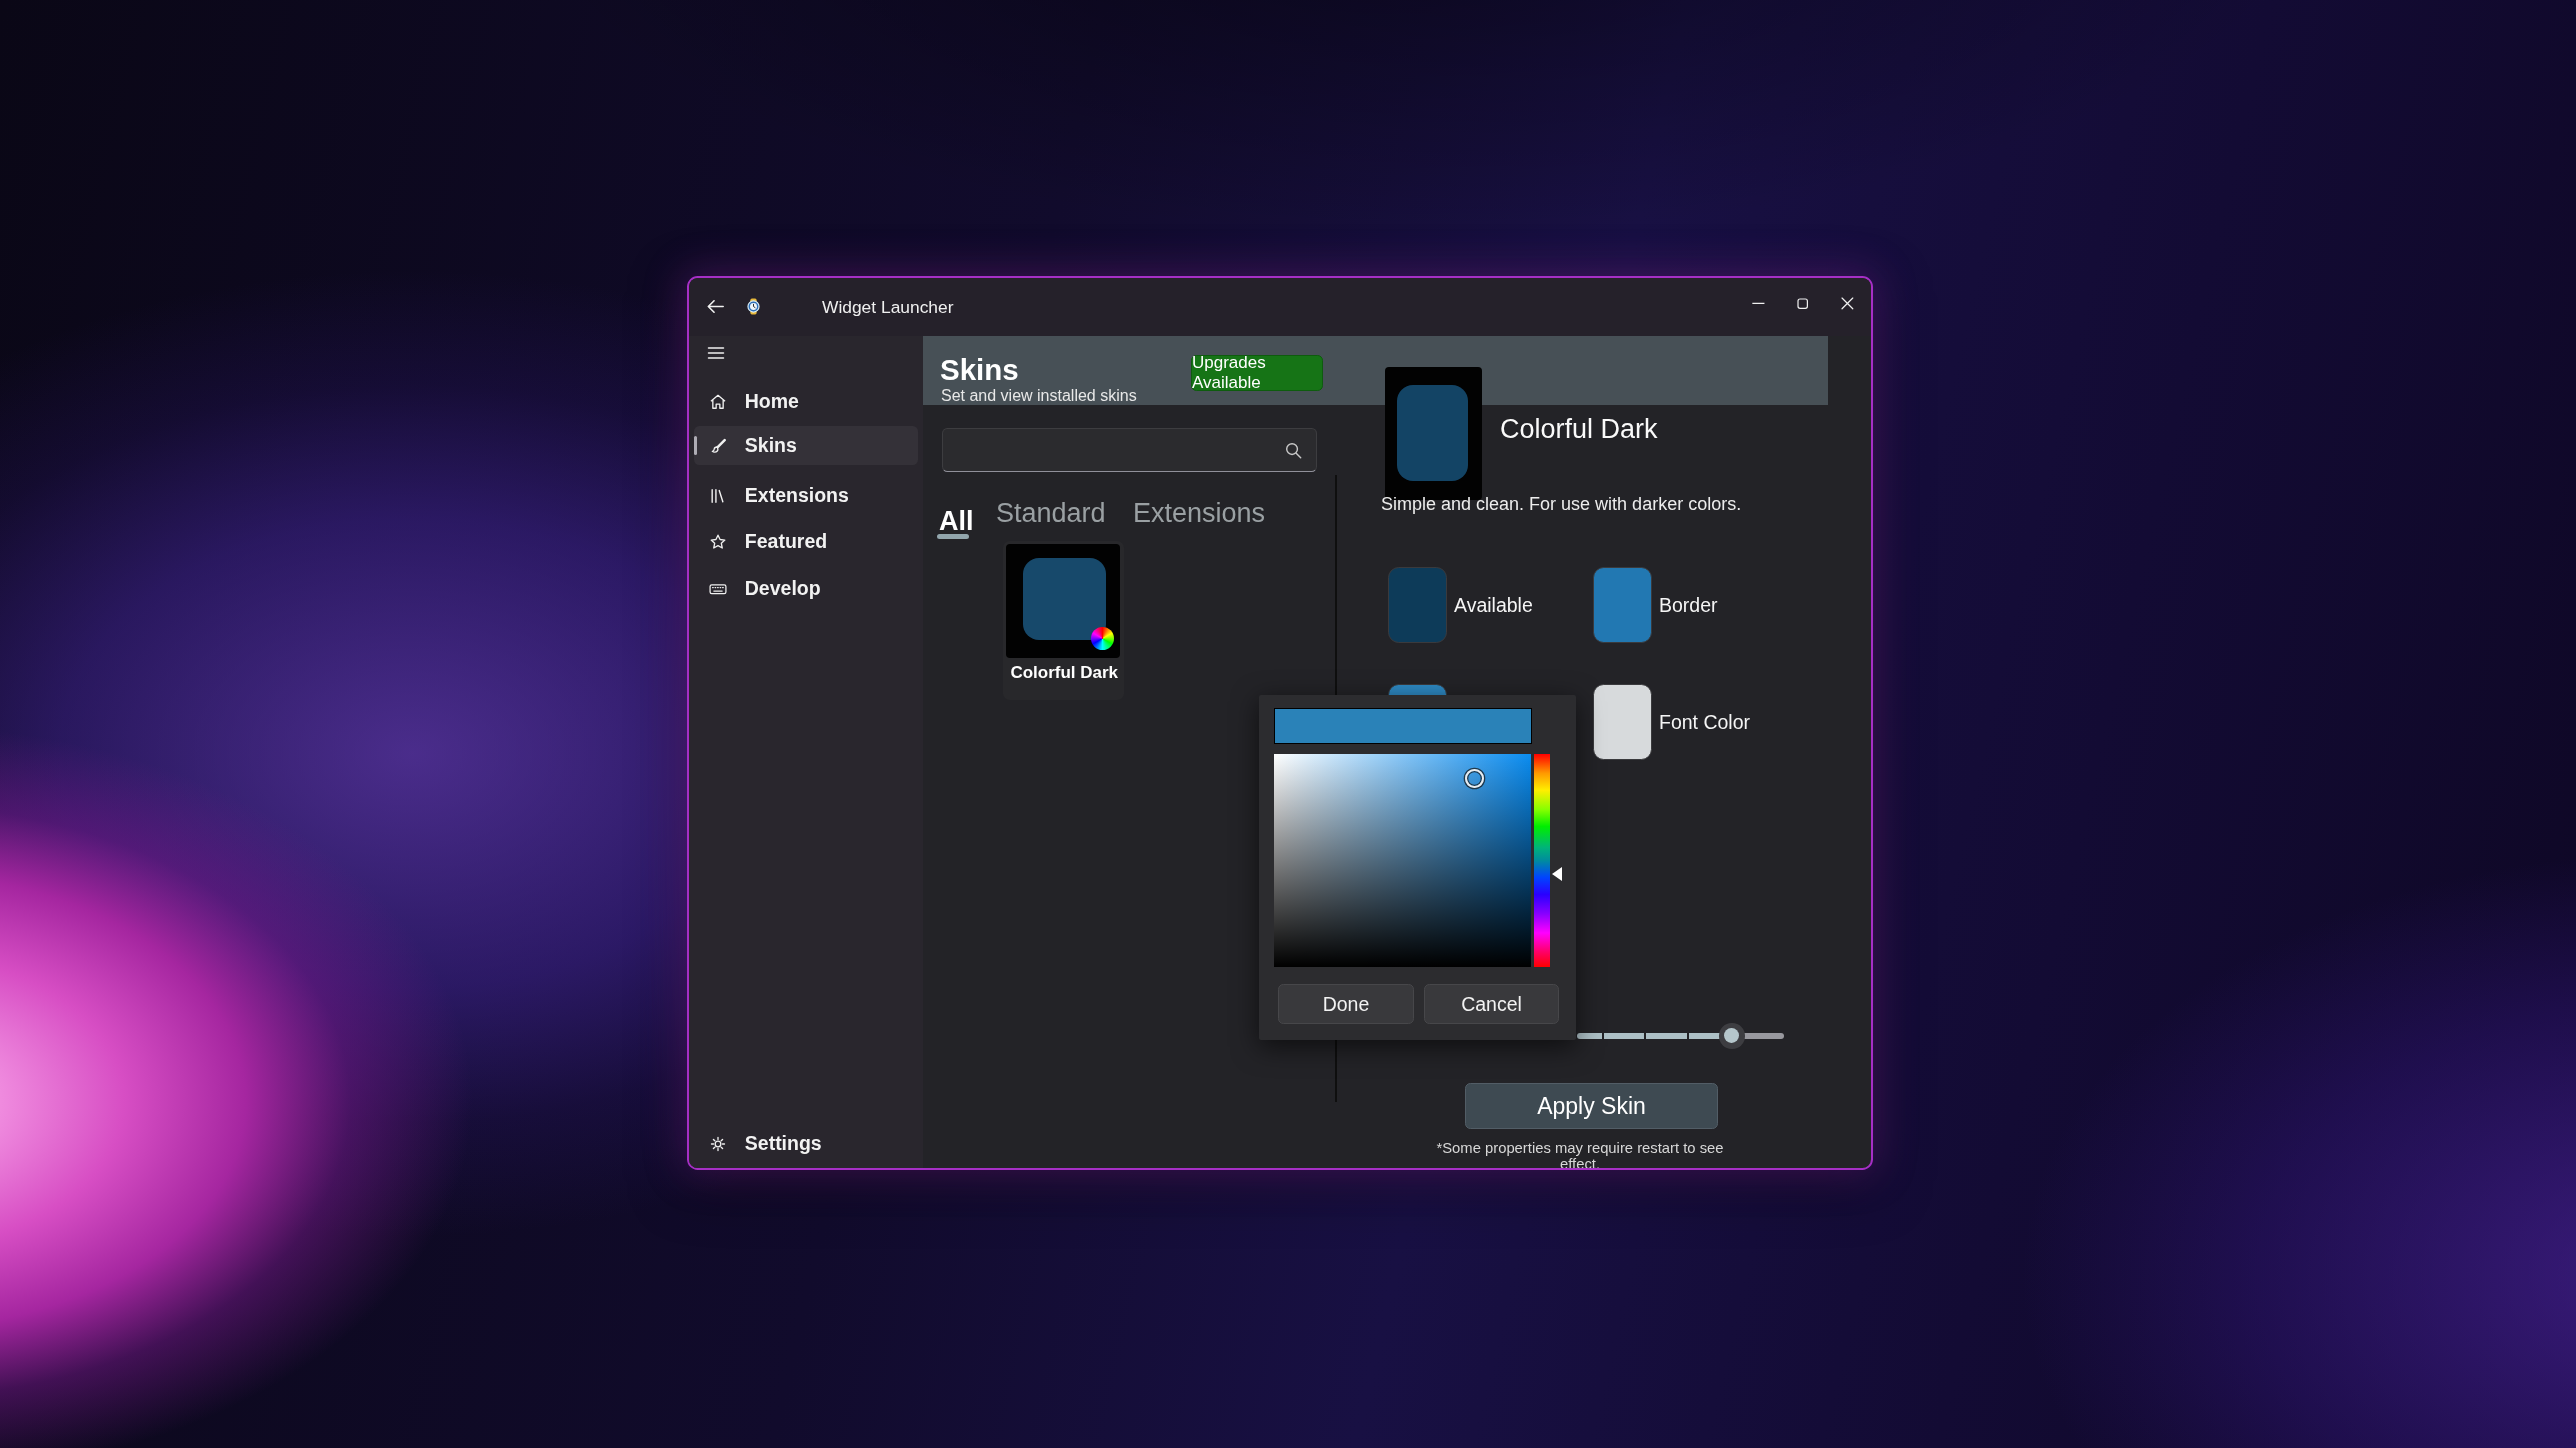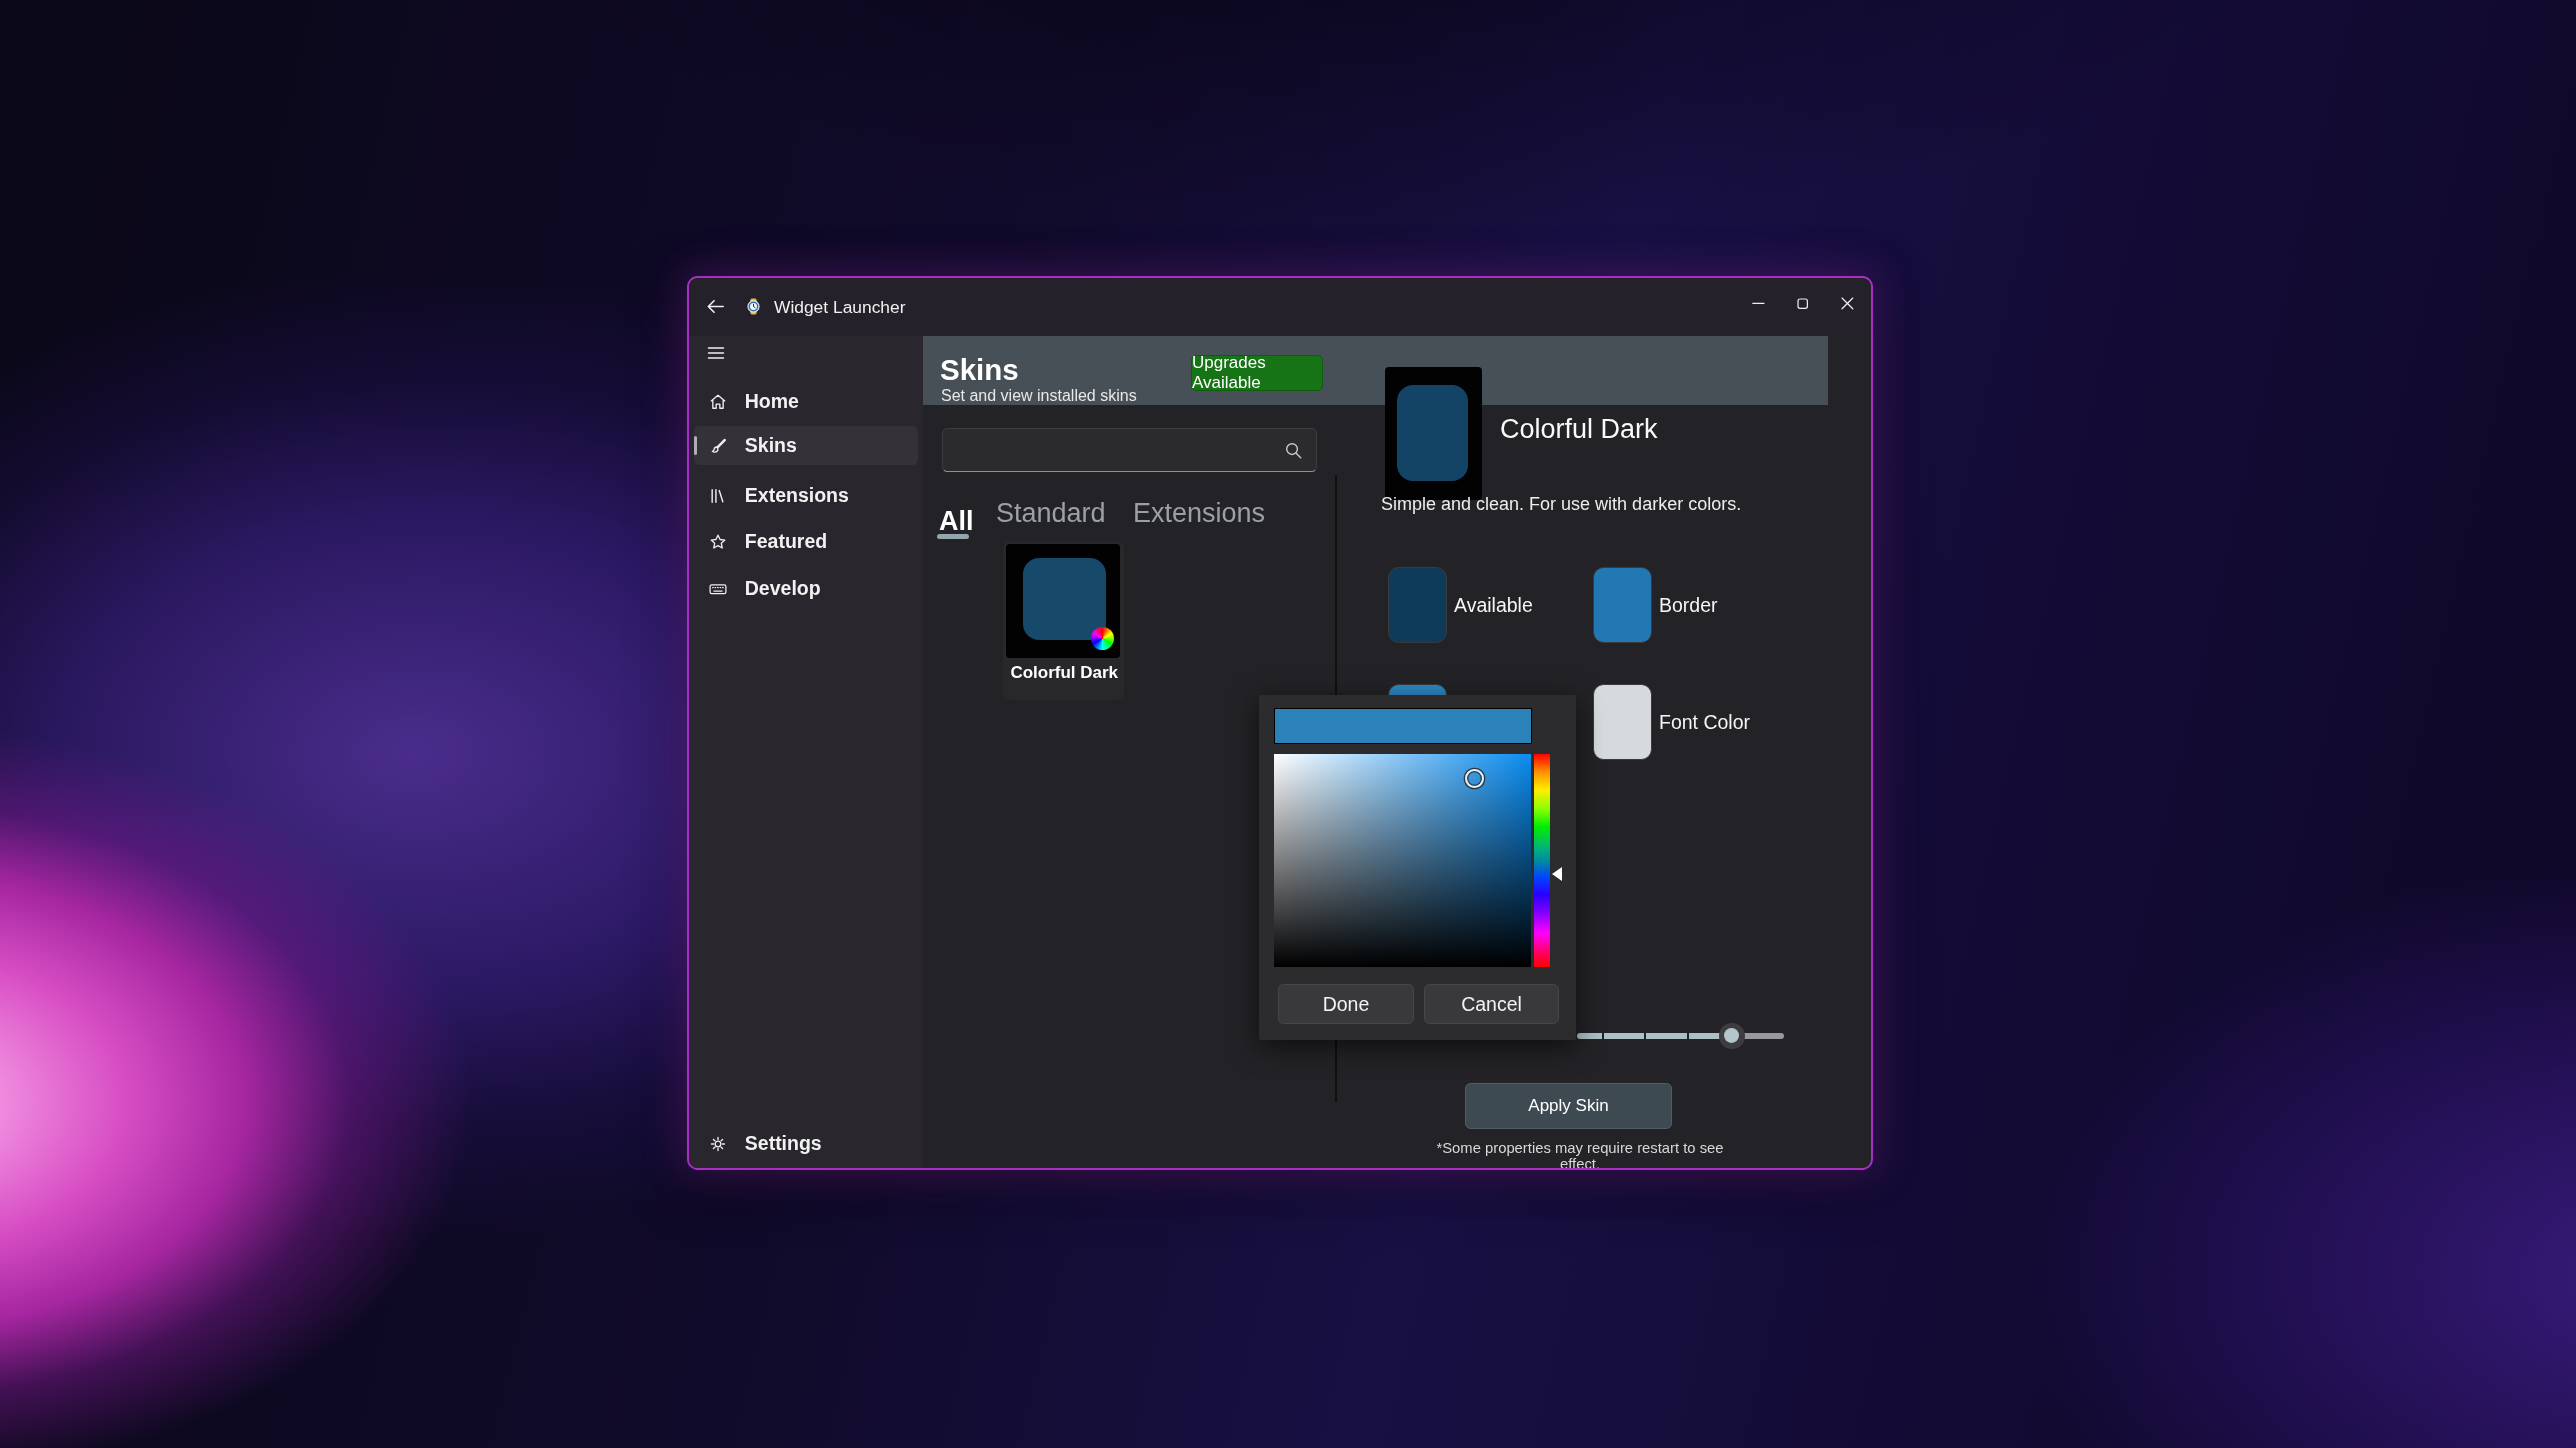--- a/index.html
+++ b/index.html
@@ -14,21 +14,21 @@
       linear-gradient(103deg, #0a0716 0%, #110b2c 38%, #181043 58%, #130b34 78%, #0e0724 100%);
   }
   .abs{position:absolute;}
   #app-window{
     position:absolute;left:687px;top:276px;width:1186px;height:894px;
     background:#232327;border:2px solid #a62fc6;border-radius:10.7px;box-sizing:border-box;
     box-shadow:0 0 40px 4px rgba(168,45,198,0.30), 0 13.4px 54px rgba(0,0,0,0.55);
     overflow:hidden;color:#f2f2f2;
   }
   .titlebar{position:absolute;left:0;top:0;width:1186px;height:58px;background:#25212a;}
-  .tb-text{font-size:17.4px;color:#f0f0f0;}
+  .tb-text{font-size:17.4px;color:#f0f0f0;margin-left:48px;}
   .icon-btn{display:flex;align-items:center;justify-content:center;cursor:default;}
   .winctl{position:absolute;top:9.4px;width:35px;height:32px;display:flex;align-items:center;justify-content:center;}
   .sidebar{position:absolute;left:0;top:58px;width:234px;height:836px;background:#29262d;}
   .navrow{position:absolute;left:5.4px;width:224px;height:39px;border-radius:5.4px;display:flex;align-items:center;font-weight:bold;}
   .navrow .nicon{width:20px;height:20px;margin-left:13.4px;flex:0 0 auto;}
   .navrow .nlabel{margin-left:17px;font-size:19.5px;color:#f2f2f2;}
   .navrow.active{background:#343138;}
   .nav-accent{position:absolute;left:4.7px;width:3.4px;height:19px;border-radius:2px;background:#aeacb4;}
   .band{position:absolute;left:234px;top:58px;width:905px;height:69px;background:#475056;}
   .band-title{position:absolute;left:251px;top:75px;font-size:29.5px;font-weight:600;color:#fff;}
@@ -55,22 +55,22 @@
   .detail-title{position:absolute;left:811px;top:136px;font-size:27px;color:#fafafa;}
   .detail-desc{position:absolute;left:692px;top:216px;font-size:18px;color:#ededed;}
   .swatch{position:absolute;width:59px;height:76px;border-radius:10.7px;border:1.3px solid #3a3a3d;box-sizing:border-box;}
   .swatch-label{position:absolute;font-size:19.5px;color:#f5f5f5;transform:translateY(-50%);}
   .slider-track{position:absolute;left:888px;top:755px;width:207px;height:6px;border-radius:3.4px;
     background:linear-gradient(to right,#adc0c6 0px,#adc0c6 154px,#98989e 154px,#98989e 100%);}
   .slider-notch{position:absolute;top:0;width:2px;height:6px;background:#232327;}
   .slider-thumb{position:absolute;left:1030px;top:745px;width:25.5px;height:25.5px;border-radius:50%;background:#3d3d41;
     display:flex;align-items:center;justify-content:center;}
   .slider-thumb .inner{width:14.8px;height:14.8px;border-radius:50%;background:#b5c6cb;}
-  .apply-btn{position:absolute;left:776px;top:805px;width:207px;height:46px;background:#3e4a52;border:0.7px solid #525d66;
-    border-radius:5.4px;box-sizing:border-box;display:flex;align-items:center;justify-content:center;font-size:17px;color:#fff;}
+  .apply-btn{position:absolute;left:776px;top:805px;width:253px;height:46px;background:#3e4a52;border:0.7px solid #525d66;
+    border-radius:5.4px;box-sizing:border-box;display:flex;align-items:center;justify-content:center;font-size:23px;color:#fff;}
   .footnote{position:absolute;left:742px;top:862px;width:298px;text-align:center;font-size:14.8px;color:#d8d8d8;}
   .dialog{position:absolute;left:570px;top:417px;width:317px;height:345px;background:#2c2c2f;border-radius:2px;
     box-shadow:0 6.7px 27px rgba(0,0,0,0.6);z-index:5;}
   .cp-preview{position:absolute;left:15.4px;top:13.4px;width:258px;height:36px;border:1.3px solid #000;box-sizing:border-box;}
   .cp-field{position:absolute;left:15.4px;top:59px;width:257px;height:213px;
     background:linear-gradient(to top,#000 0%,rgba(0,0,0,0) 100%),linear-gradient(to right,#ffffff 0%,#0a8cf0 100%);}
   .cp-cursor{position:absolute;left:191px;top:14.8px;width:14.8px;height:14.8px;border-radius:50%;border:2.7px solid #ececec;
     box-shadow:0 0 0 1.3px rgba(25,25,25,0.75), inset 0 0 0 1.3px rgba(25,25,25,0.75);}
   .cp-hue{position:absolute;left:275px;top:59px;width:16px;height:213px;
     background:linear-gradient(to bottom,#ff0000 0%,#ff9900 9%,#ffee00 17%,#88ff00 26%,#00ee00 34%,#00b37a 44%,#008c9e 50%,#0044ff 58%,#2a00ff 66%,#8800ff 75%,#ff00ff 84%,#ff0066 93%,#ff0000 100%);}

